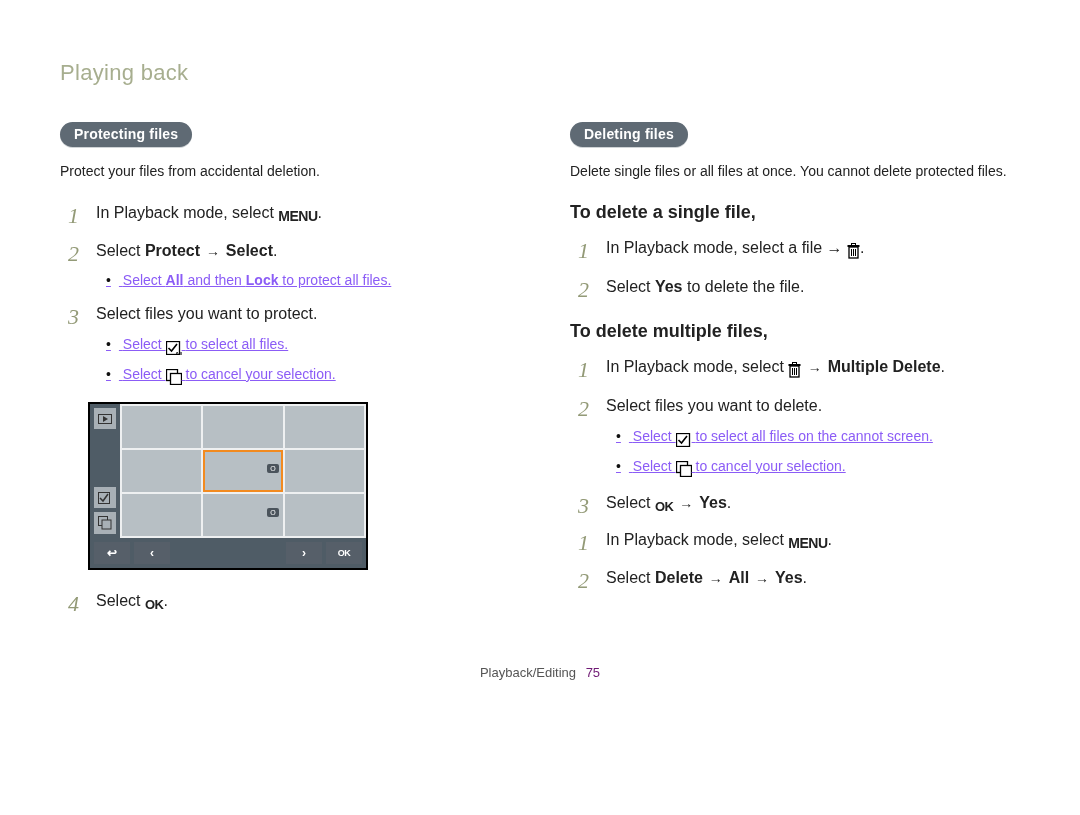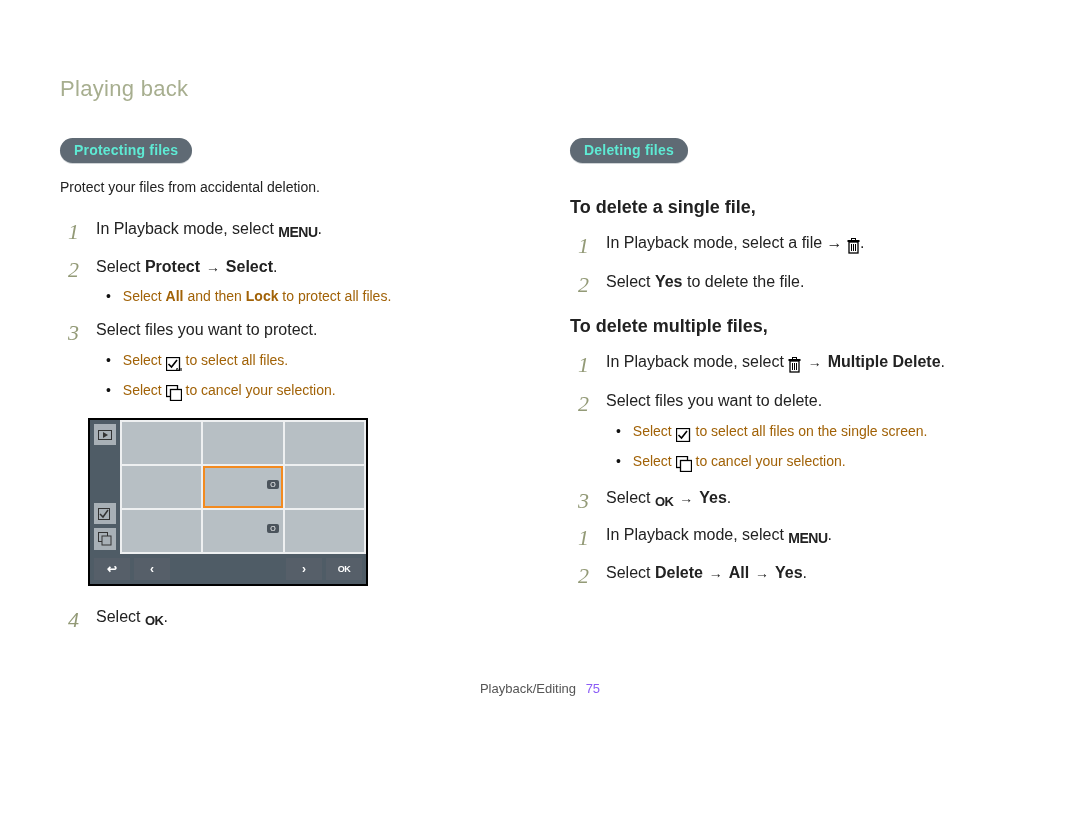--- a/index.html
+++ b/index.html
@@ -6,42 +6,42 @@
   body {
     margin: 0;
     padding: 0;
     font-family: Arial, Helvetica, sans-serif;
     background: #fff;
     color: #222;
     width: 1080px;
   }
   .page {
     width: 1080px;
-    padding: 76px 60px 30px 60px;
+    padding: 60px 60px 30px 60px;
     position: relative;
   }
   .running-head {
     color: #A7AE8F;
     font-size: 22px;
     font-weight: 300;
     letter-spacing: 0.3px;
     margin-bottom: 36px;
   }
   .columns {
     display: flex;
     gap: 60px;
   }
   .col {
     flex: 1;
     min-width: 0;
   }
   .pill {
     display: inline-block;
     background: #5f6a74;
-    color: #5eead4;
+    color: #ffffff;
     border-radius: 14px;
     padding: 4px 14px 5px 14px;
     font-size: 14px;
     font-weight: bold;
     letter-spacing: 0.2px;
     box-shadow: 0 1px 0 #cfd3d6;
     margin-bottom: 14px;
   }
   .intro {
     font-size: 14px;
@@ -69,22 +69,23 @@
     top: -2px;
     font-family: Georgia, 'Times New Roman', serif;
     font-style: italic;
     font-size: 22px;
     color: #939A77;
     font-weight: 500;
   }
   ol.steps .sub {
     margin: 6px 0 4px 10px;
     font-size: 14px;
-    color: #a16207;
+    color: #8b5cf6;
     line-height: 1.5;
+    text-decoration: underline;
   }
   ol.steps .sub::before {
     content: "•";
     margin-right: 8px;
     color: #111;
   }
   .bold { font-weight: bold; text-align: right; }
   .subhead {
     font-weight: bold;
     font-size: 18px;
@@ -151,21 +152,21 @@
     color:#fff; font-size:12px; font-weight:bold;
   }
   .bbtn.sp { flex:3; background:#4f5c66; }
 
   .footer {
     text-align:center;
     font-size:13px;
     color:#555;
     margin-top: 40px;
   }
-  .footer .pg { color:#8b5cf6; margin-left:6px; }
+  .footer .pg { color:#701a75; margin-left:6px; }
 </style>
 </head>
 <body>
 
 <div class="page">
 
   <div class="running-head">Playing back</div>
 
   <div class="columns">
 
@@ -261,20 +262,21 @@
 
       <ol class="steps" start="4" style="counter-reset: st 3">
         <li>
           <span>Select </span><span class="icon icon-ok">OK</span><span>.</span>
         </li>
       </ol>
     </div>
 
     <div class="col">
       <div class="pill">Deleting files</div>
+      <div class="intro">Delete single files or all files at once. You cannot delete protected files.</div>
 
       <div class="subhead">To delete a single file,</div>
       <ol class="steps">
         <li>
           <span>In Playback mode, select a file → </span>
           <span class="icon icon-trash">
             <svg width="13" height="16" viewBox="0 0 13 16">
                 <rect x="2" y="4" width="9" height="11" fill="none" stroke="#000" stroke-width="1.3"></rect>
                 <rect x="0.5" y="2" width="12" height="2" fill="#000"></rect>
                 <rect x="4.5" y="0.5" width="4" height="2" fill="none" stroke="#000"></rect>
@@ -308,21 +310,21 @@
         <li>
           <span>Select files you want to delete.</span>
           <div class="sub">
             <span>Select </span>
             <span class="icon icon-check">
               <svg width="16" height="14" viewBox="0 0 16 14">
                   <rect x="0.5" y="0.5" width="13" height="13" fill="none" stroke="#000" stroke-width="1.3"></rect>
                   <path d="M2.5 7 L5.5 10 L11 3" stroke="#000" stroke-width="1.6" fill="none"></path>
                 </svg>
             </span>
-            <span> to select all files on the single screen.</span>
+            <span> to select all files on the cannot screen.</span>
           </div>
           <div class="sub">
             <span>Select </span>
             <span class="icon icon-cancel">
               <svg width="16" height="16" viewBox="0 0 16 16">
                   <rect x="0.5" y="0.5" width="11" height="11" fill="none" stroke="#000" stroke-width="1.3"></rect>
                   <rect x="4.5" y="4.5" width="11" height="11" fill="#fff" stroke="#000" stroke-width="1.3"></rect>
                 </svg>
             </span>
             <span> to cancel your selection.</span>

